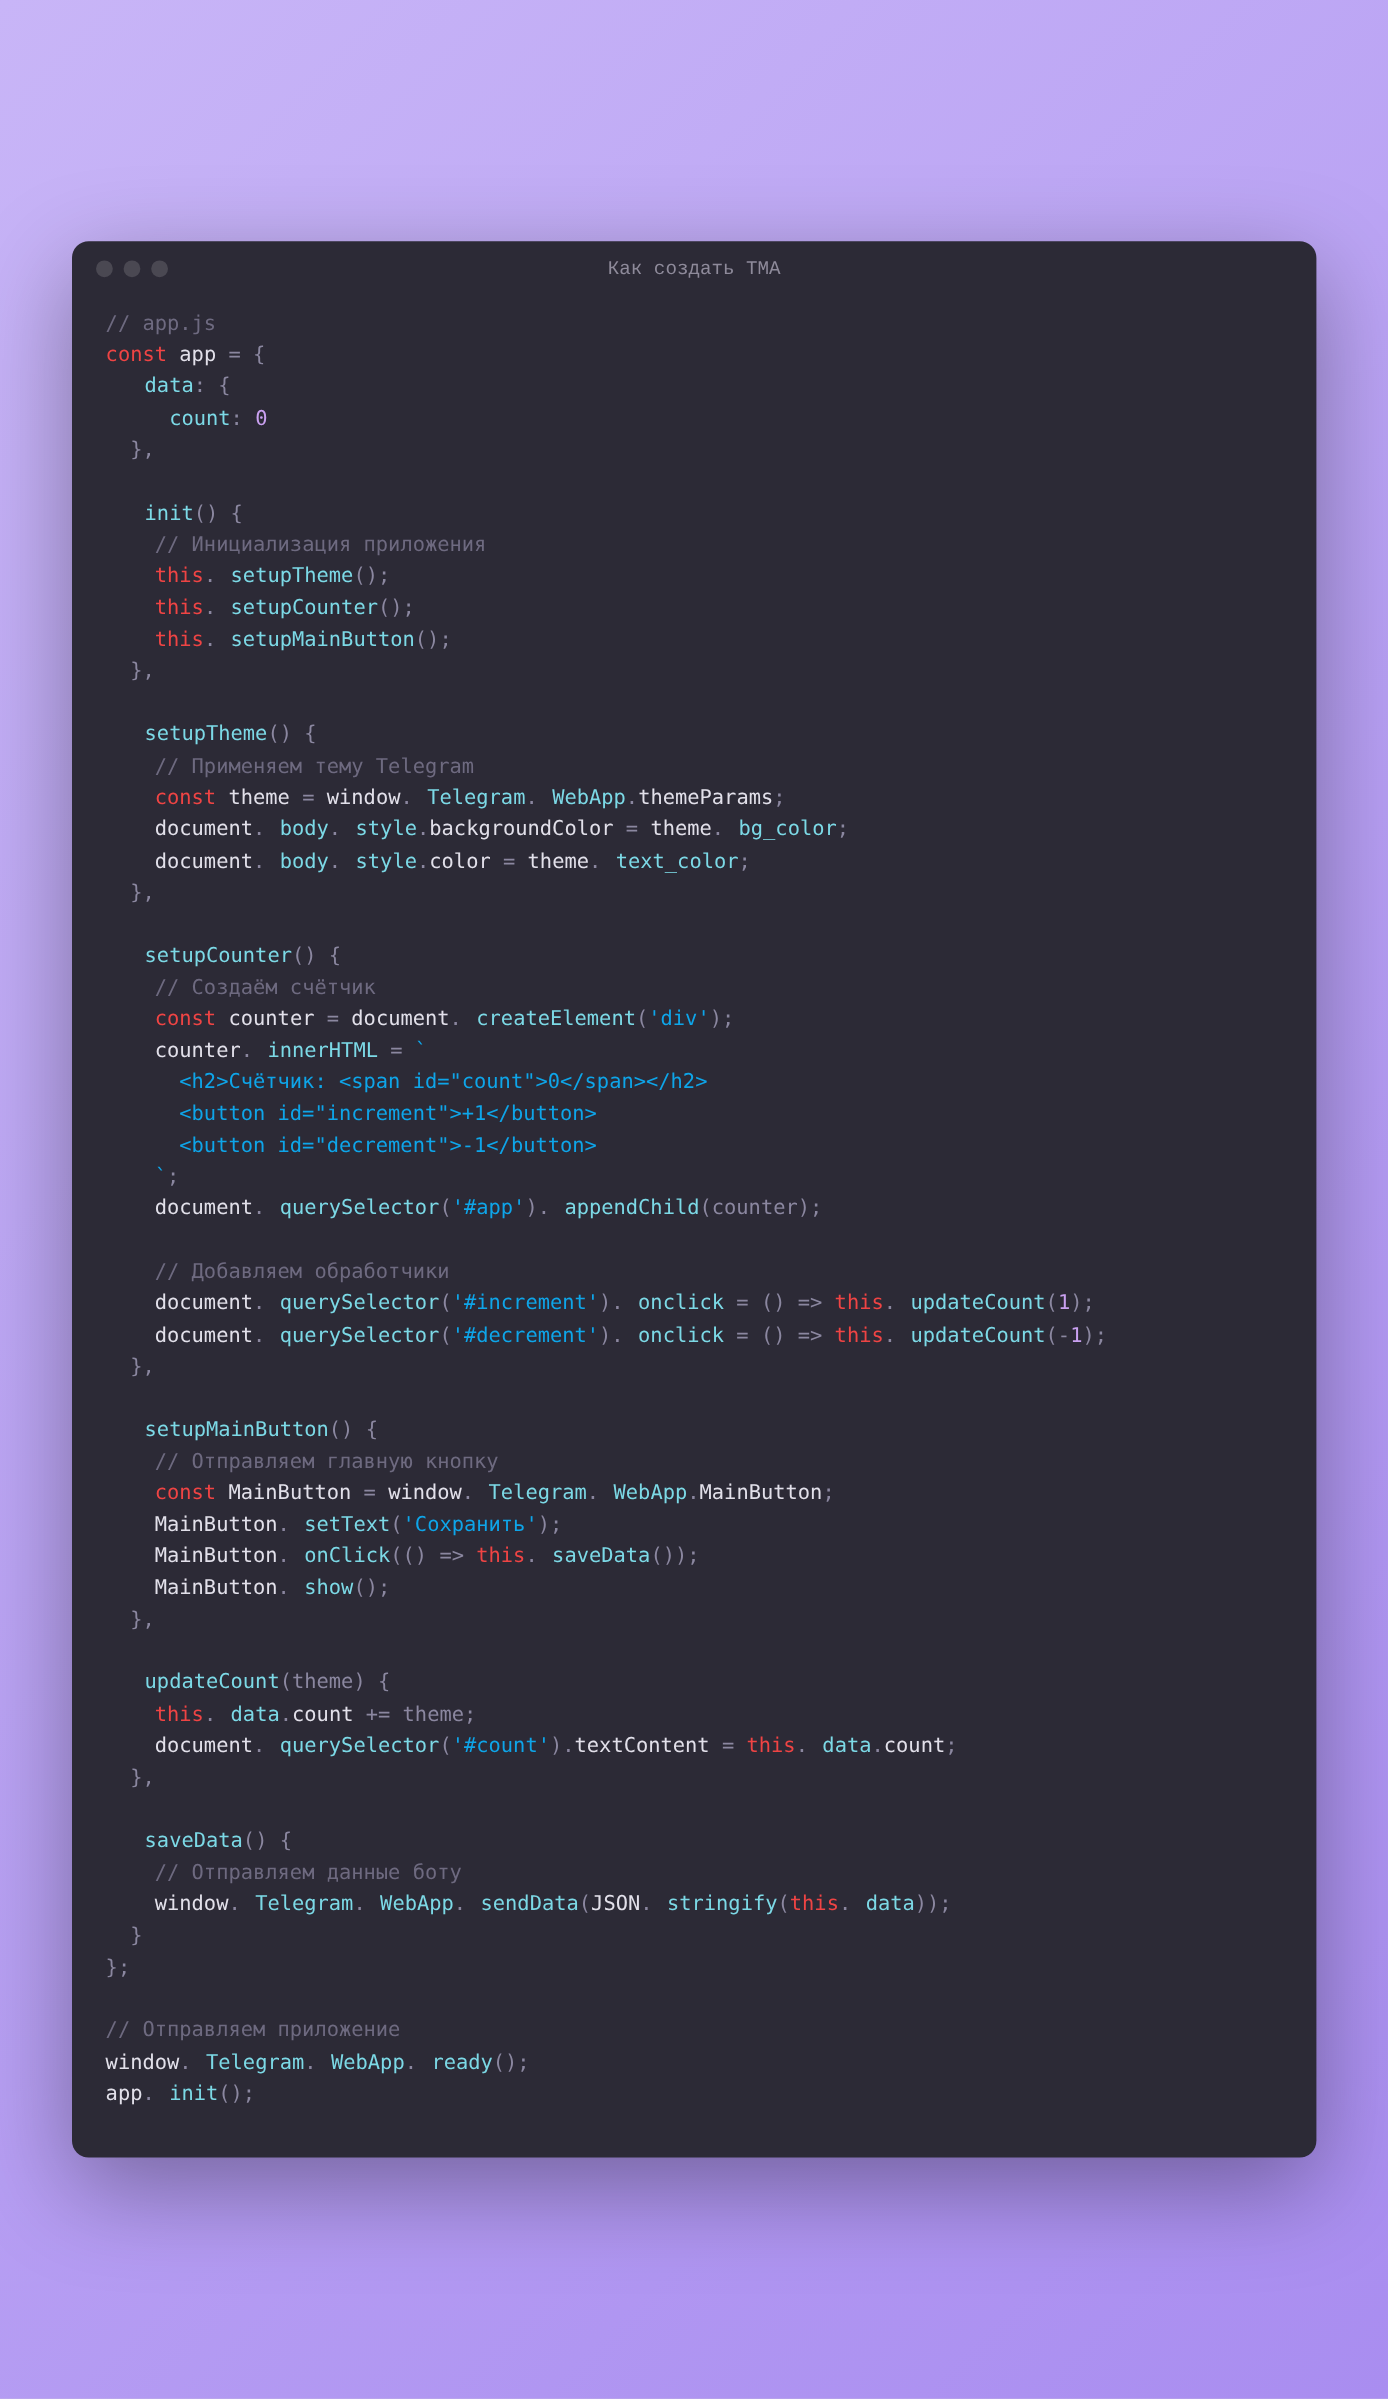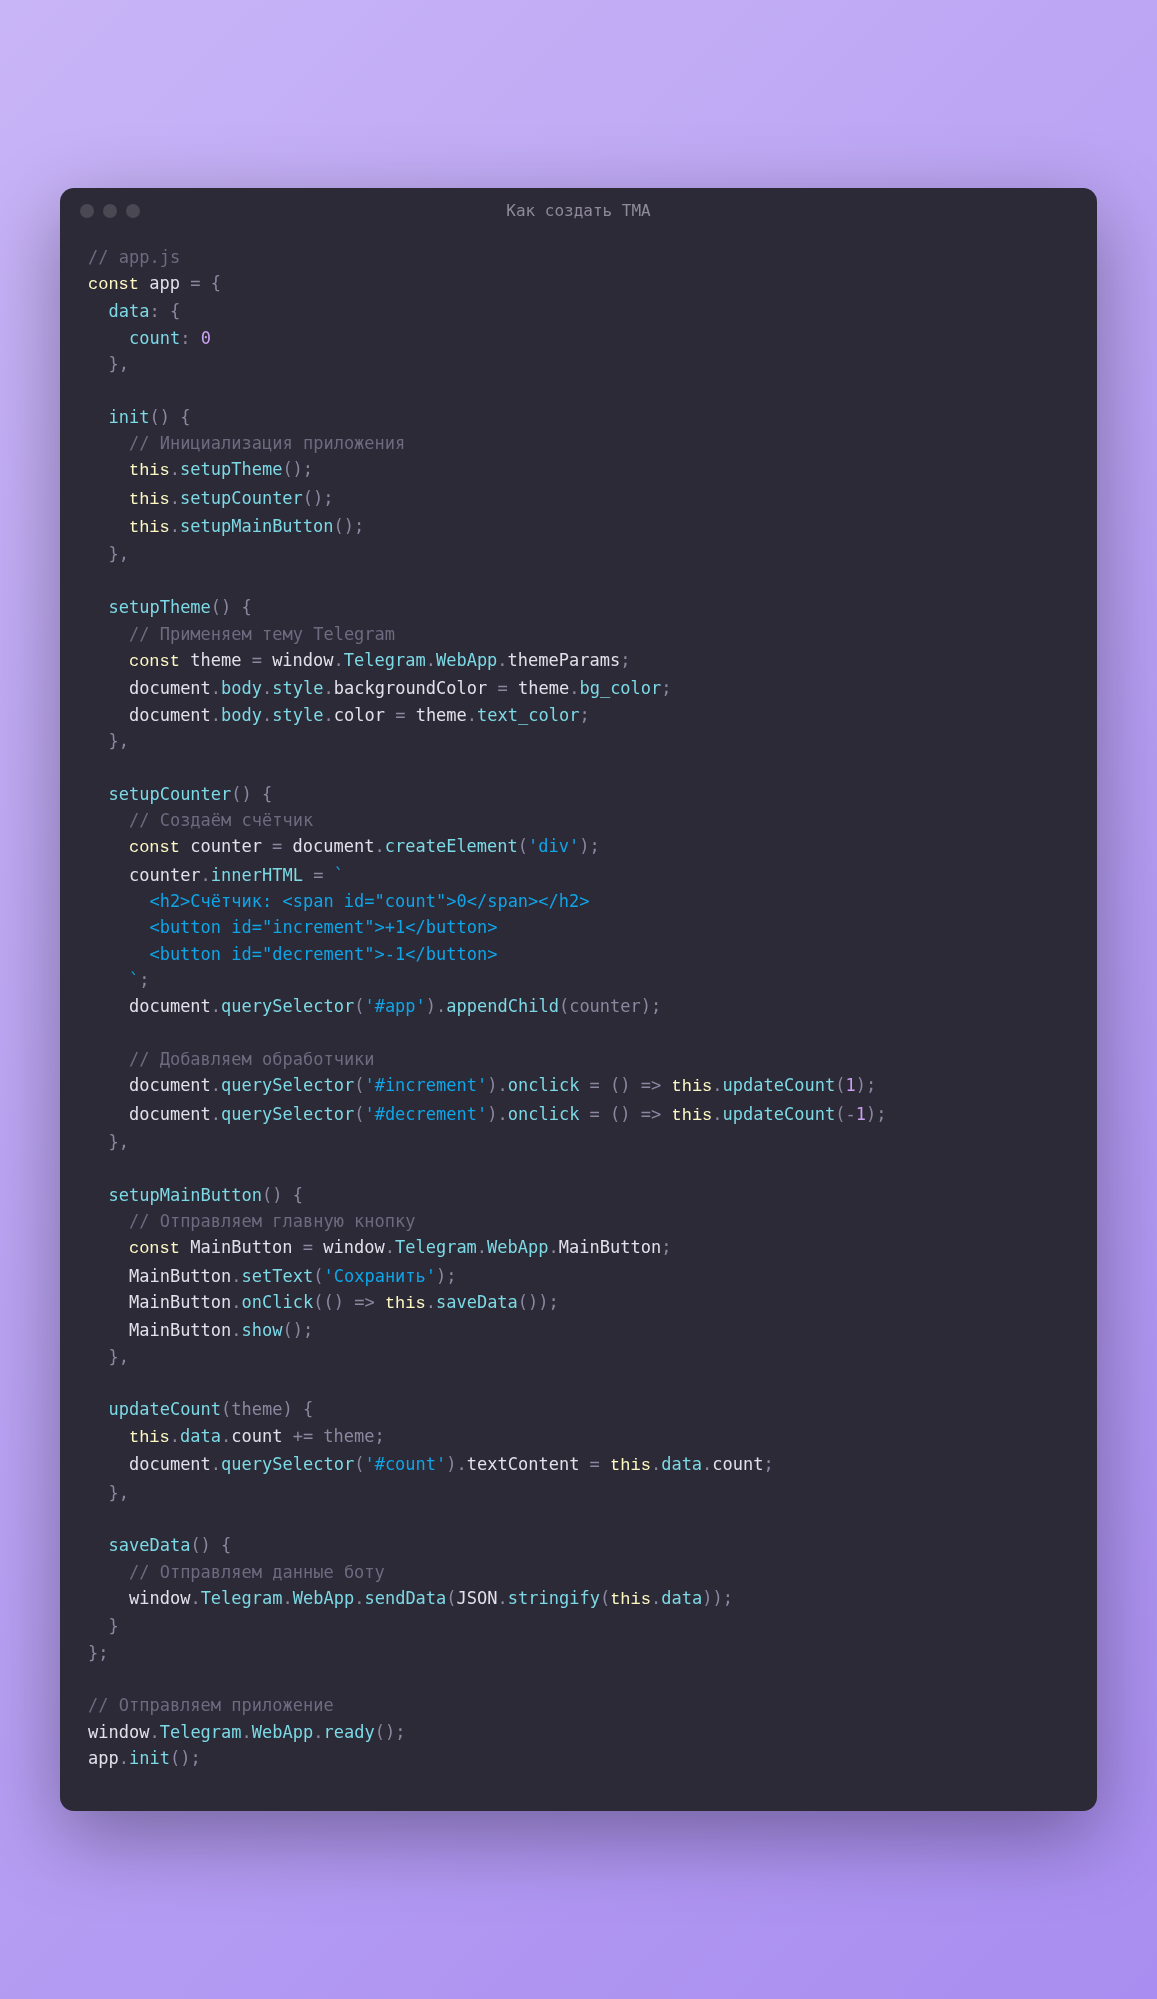--- a/index.html
+++ b/index.html
@@ -18,20 +18,21 @@
       width: 100%;
       max-width: 1037px;
       box-shadow: 0 25px 80px rgba(0,0,0,0.35);
       overflow: hidden;
     }
     .titlebar {
       display: flex;
       align-items: center;
       padding: 16px 20px;
       position: relative;
+      font-family: Liberation Mono, monospace;
     }
     .traffic-lights {
       display: flex;
       gap: 9px;
     }
     .dot {
       width: 14px;
       height: 14px;
       border-radius: 50%;
       background: #4a4852;
@@ -46,22 +47,22 @@
     .code {
       padding: 10px 28px 40px 28px;
       font-size: 17px;
       line-height: 1.55;
       white-space: pre;
       color: #e2e0ea;
       overflow-x: auto;
     }
     
     .cm  { color: #6e6a80; }         
-    .kw  { color: #fef9c3; font-family: Liberation Mono, monospace; }         
-    .fn  { color: #7cd9e6; }         
+    .kw  { color: #ef4444; }         
+    .fn  { color: #7cd9e6; margin-left: 12px; }         
     .id  { color: #e2e0ea; }         
     .pn  { color: #8b87a0; }         
     .str { color: #0ea5e9; }         
     .num { color: #c9a0f0; }
   </style>
 </head>
 <body>
 
 <div class="window">
   <div class="titlebar">

